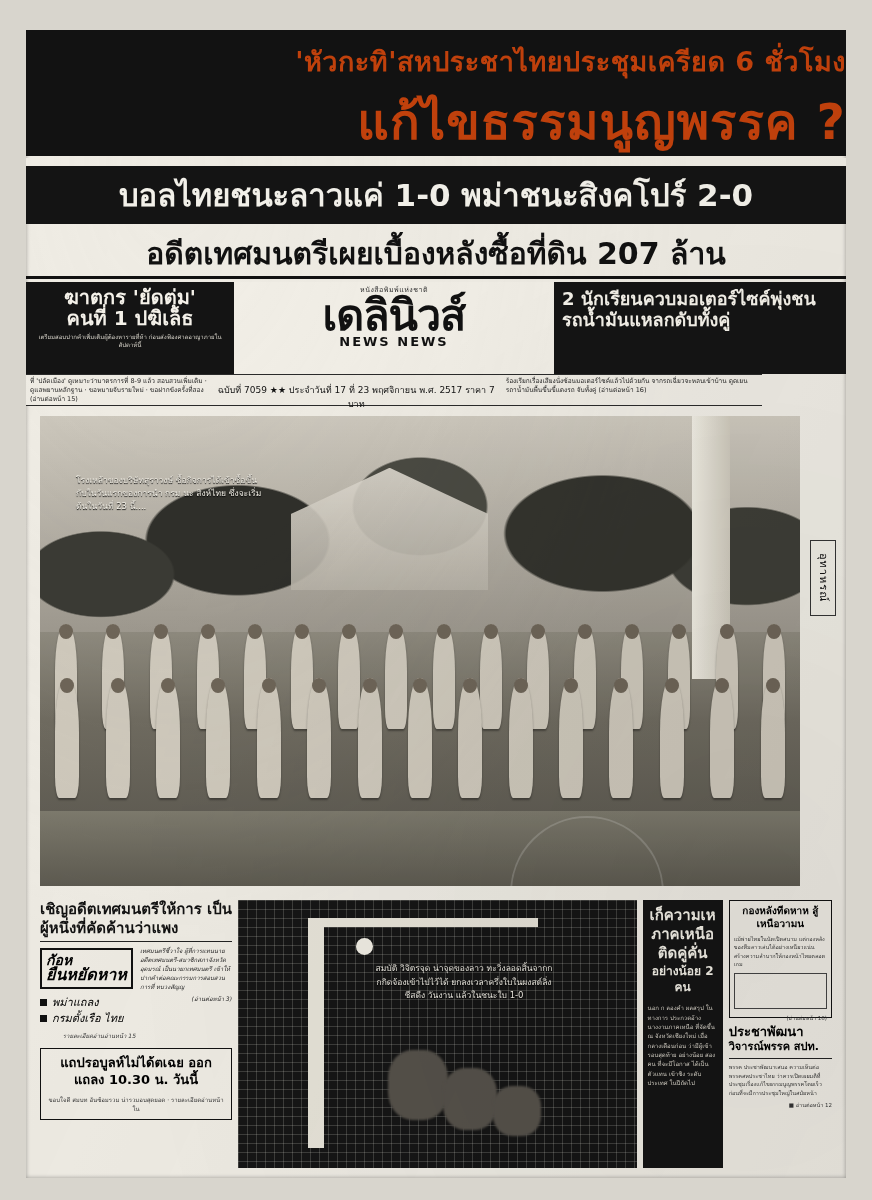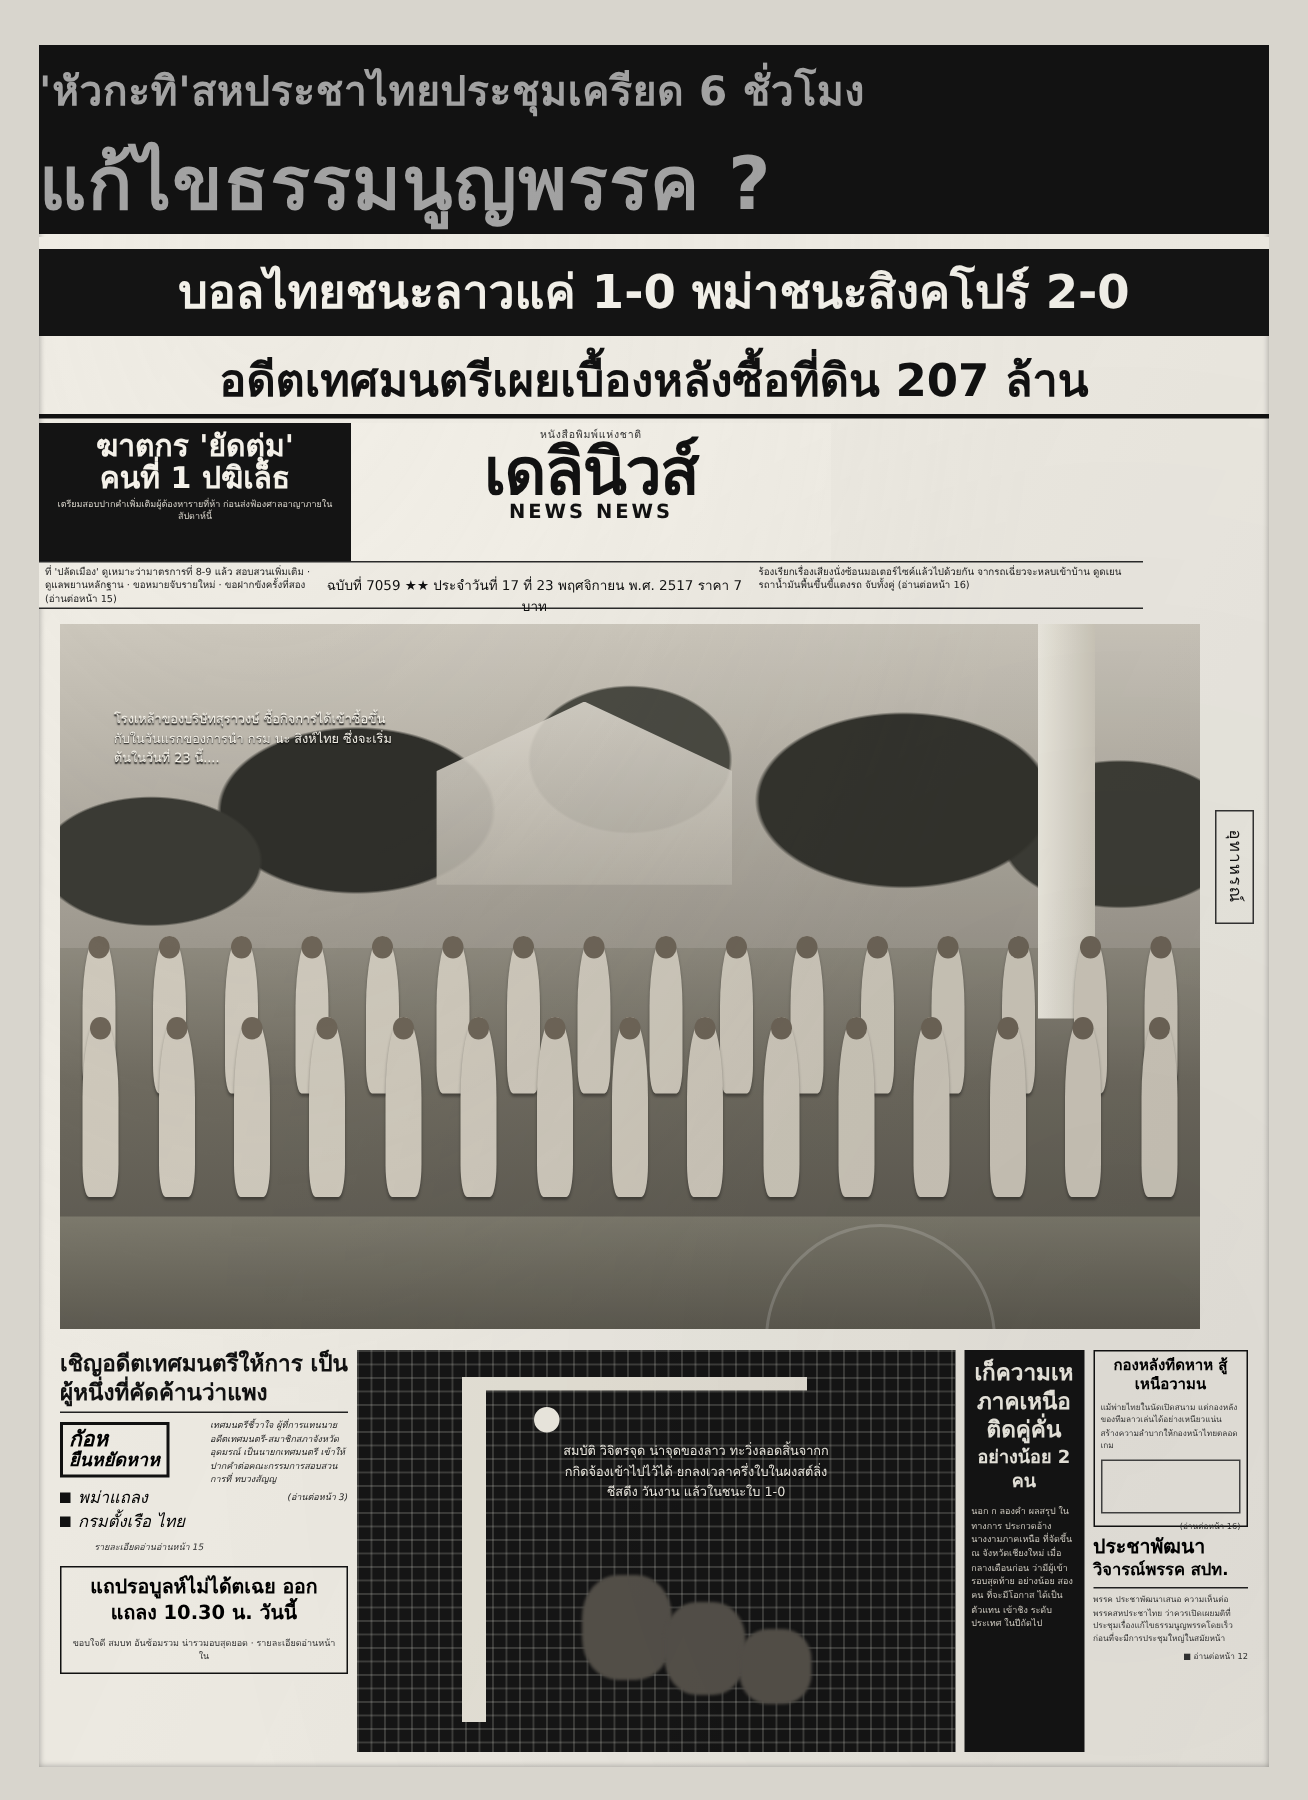--- a/index.html
+++ b/index.html
@@ -19,21 +19,21 @@
     position:absolute;inset:0;pointer-events:none;
     background:
       radial-gradient(ellipse at 18% 12%, rgba(255,255,255,.30), rgba(0,0,0,0) 55%),
       radial-gradient(ellipse at 88% 78%, rgba(0,0,0,.10), rgba(0,0,0,0) 60%),
       linear-gradient(115deg, rgba(255,255,255,.10) 0%, rgba(0,0,0,.06) 100%);
     mix-blend-mode:multiply;opacity:.55;
   }
   .thai{font-family:"DejaVu Sans",sans-serif;}
   
   .band{
-    background:#121212;color:#a3a3a3;display:flex;align-items:center;justify-content:flex-start;
+    background:#121212;color:#c2410c;display:flex;align-items:center;justify-content:flex-end;
     text-align:center;letter-spacing:.5px;
   }
   #band1{position:absolute;left:0;top:0;width:820px;height:58px;font-size:27px;font-weight:bold;}
   #band1 span{display:block;line-height:1;padding-top:4px;}
   #band2{position:absolute;left:0;top:58px;width:820px;height:68px;}
   #band2 span{font-size:49px;font-weight:bold;line-height:1;letter-spacing:1px;}
   #band3{position:absolute;left:0;top:128px;width:820px;height:8px;background:#efece4;}
   #band4{position:absolute;left:0;top:136px;width:820px;height:58px;background:#141414;color:#f3f1ea;
          display:flex;align-items:center;justify-content:center;}
   #band4 span{font-size:31px;font-weight:bold;line-height:1;}
@@ -98,21 +98,21 @@
           display:flex;align-items:center;justify-content:center;background:#efece4;}
   #vlabel span{writing-mode:vertical-rl;font-size:11px;color:#111;letter-spacing:1px;}
   
   #bottom{position:absolute;left:14px;top:870px;width:792px;height:268px;display:flex;gap:6px;}
   .col{box-sizing:border-box;}
   
   #bl{width:196px;}
   #bl .hd{font-size:15px;font-weight:bold;color:#111;line-height:1.25;border-bottom:1px solid #222;padding-bottom:3px;}
   #bl .tagbox{margin-top:6px;border:2px solid #111;padding:3px 4px;display:inline-block;}
   #bl .tagbox .t1{font-size:14px;font-weight:bold;line-height:1.05;}
-  #bl .tagbox .t2{font-size:12px;font-weight:bold;line-height:1.05;}
+  #bl .tagbox .t2{font-size:16px;font-weight:bold;line-height:1.05;}
   #bl .bullets{margin-top:6px;font-size:11px;line-height:1.5;}
   #bl .bullets .b{display:flex;gap:5px;align-items:flex-start;}
   #bl .sq{width:7px;height:7px;background:#111;margin-top:4px;flex:none;}
   #bl .fineprint{font-size:6px;line-height:1.4;color:#333;margin-top:4px;text-align:right;}
   #bl .adbox{margin-top:8px;border:1px solid #111;height:72px;padding:6px 4px;box-sizing:border-box;text-align:center;}
   #bl .adbox .a1{font-size:13px;font-weight:bold;line-height:1.3;}
   #bl .adbox .a2{font-size:6px;line-height:1.5;margin-top:6px;color:#333;}
   #bl .sidecol{font-size:6px;line-height:1.5;color:#222;}
   
   #bm{width:432px;position:relative;background:#151515;overflow:hidden;}
@@ -168,20 +168,24 @@
     <div id="plate">
       <div id="plate-left" class="plate-col thai">
         <div class="l1">ฆาตกร 'ยัดตุ่ม'</div>
         <div class="l2">คนที่ 1 ปฆิเล็ธ</div>
         <div class="l3">เตรียมสอบปากคำเพิ่มเติมผู้ต้องหารายที่ห้า ก่อนส่งฟ้องศาลอาญาภายในสัปดาห์นี้</div>
       </div>
       <div id="plate-mid" class="plate-col thai">
         <div class="tiny">หนังสือพิมพ์แห่งชาติ</div>
         <div class="logo">เดลินิวส์</div>
         <div class="en">NEWS NEWS</div>
+      </div>
+      <div id="plate-right" class="plate-col thai">
+        <div class="r1">2 นักเรียนควบมอเตอร์ไซค์พุ่งชน</div>
+        <div class="r1">รถน้ำมันแหลกดับทั้งคู่</div>
       </div>
     </div>
 
     <div id="infostrip">
       <div id="info-left" class="thai">ที่ 'ปลัดเมือง' ดูเหมาะว่ามาตรการที่ 8-9 แล้ว สอบสวนเพิ่มเติม · ดูแลพยานหลักฐาน · ขอหมายจับรายใหม่ · ขอฝากขังครั้งที่สอง  (อ่านต่อหน้า 15)</div>
       <div id="info-mid" class="thai">ฉบับที่ 7059 ★★ ประจำวันที่ 17 ที่ 23 พฤศจิกายน พ.ศ. 2517   ราคา 7 บาท</div>
       <div id="info-right" class="thai">ร้องเรียกเรื่องเสียงนั่งซ้อนมอเตอร์ไซค์แล้วไปด้วยกัน จากรถเฉี่ยวจะหลบเข้าบ้าน ดูดเยนรถาน้ำมันพื้นขึ้นขี้แตงรถ จับทั้งคู่      (อ่านต่อหน้า 16)</div>
     </div>
 
     <div id="photo">

